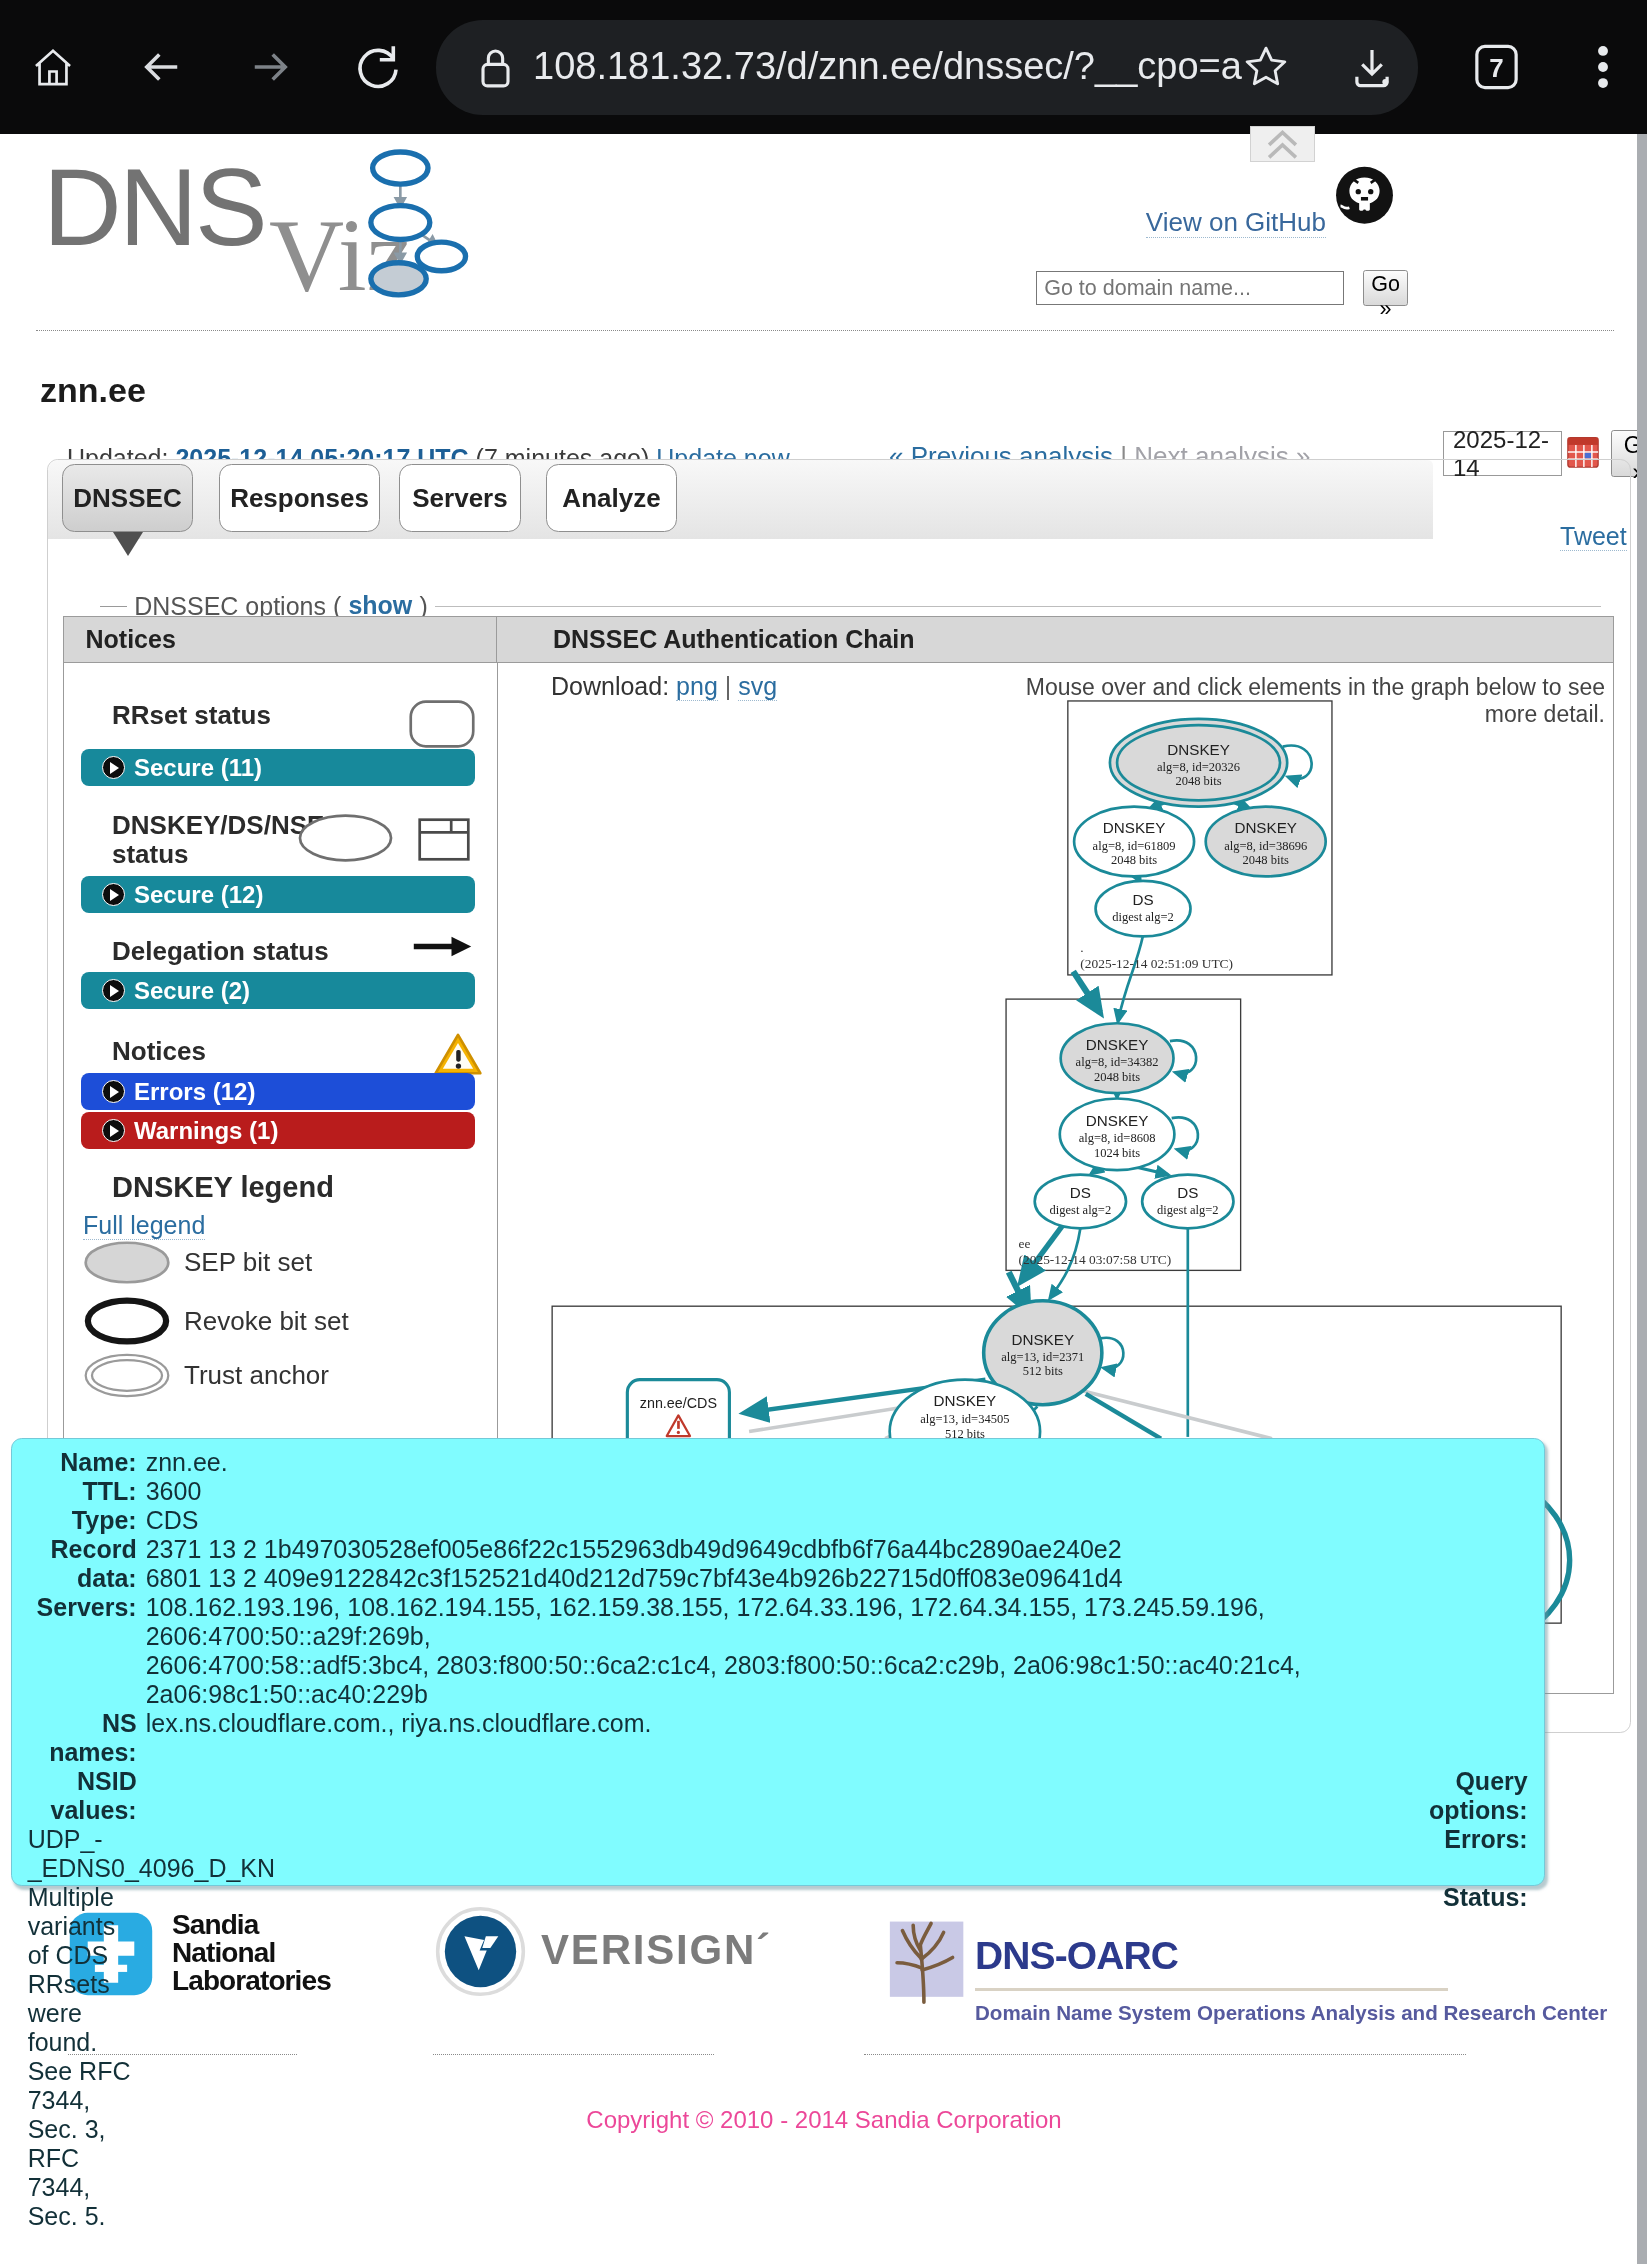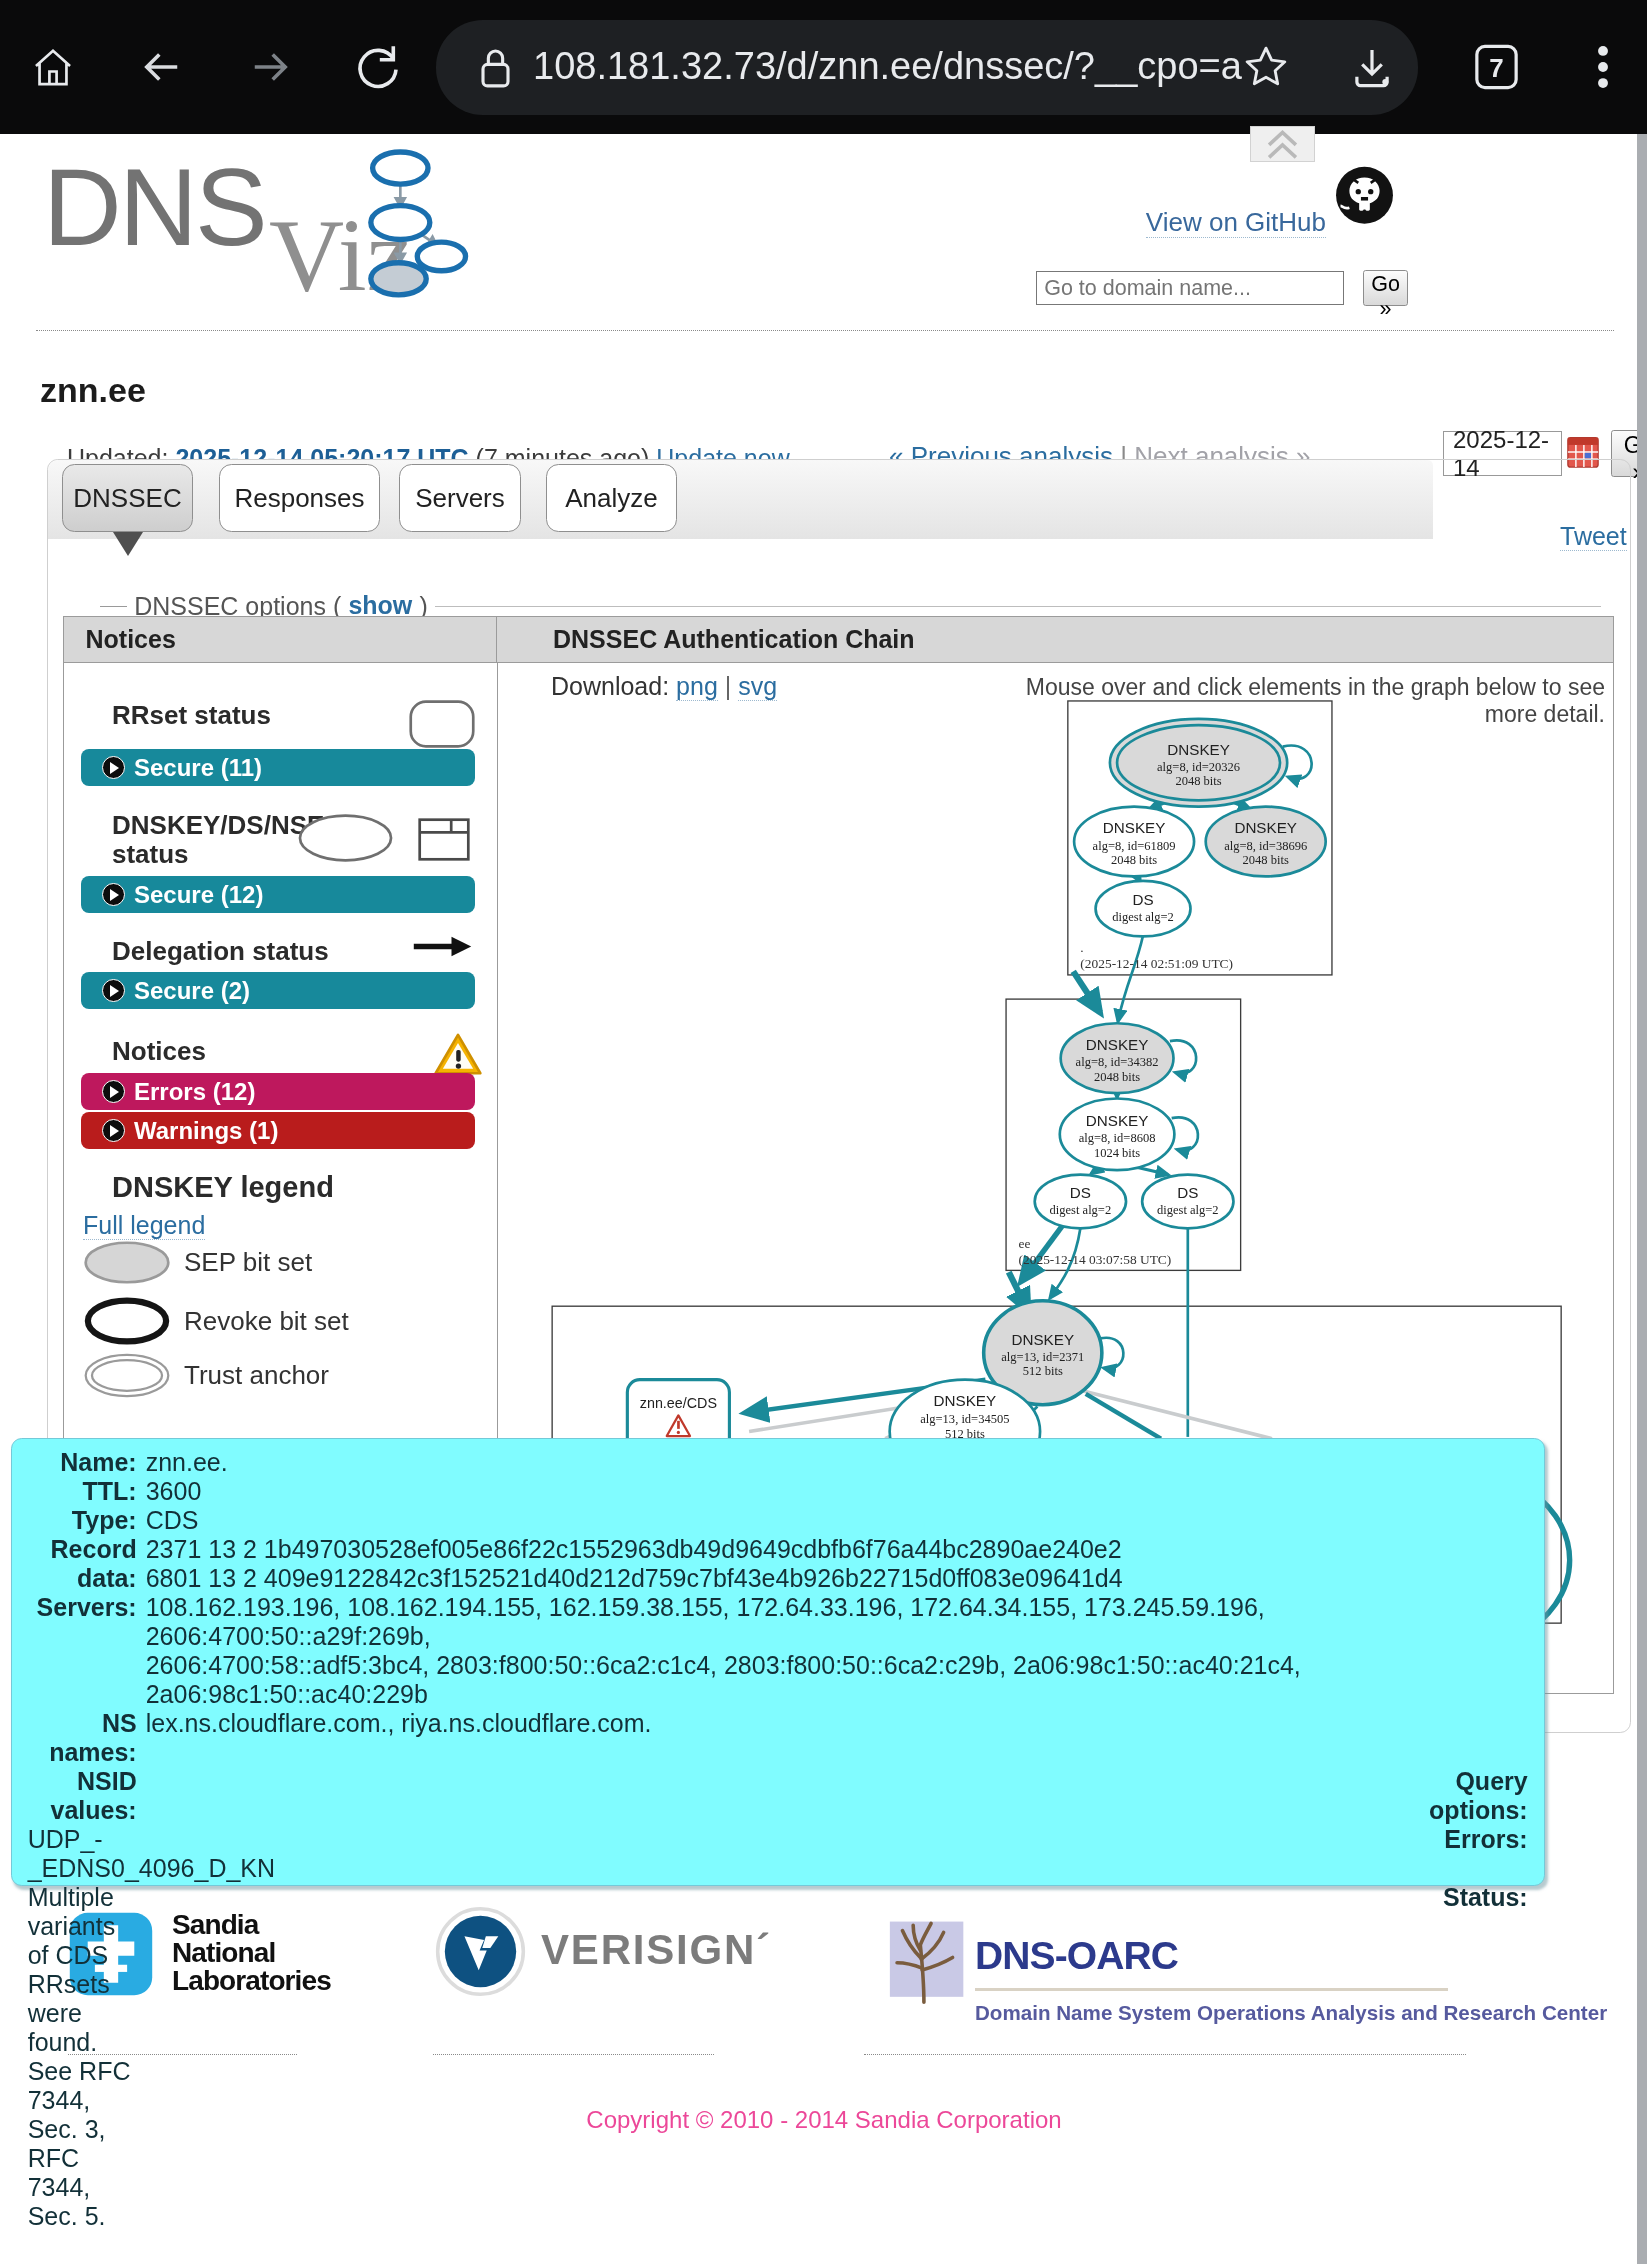--- a/index.html
+++ b/index.html
@@ -10,29 +10,29 @@
   .link{color:#2b6da0;text-decoration:none;border-bottom:1.8px dotted #9db9cf;cursor:pointer;}
   .dlink{color:#1d5f96;font-weight:bold;border-bottom:1.8px dotted #9db9cf;}
   
   #topbar{left:0;top:0;width:1648px;height:134px;background:#0a0a0b;}
   .urlpill{left:436px;top:19.7px;width:982px;height:95px;border-radius:47px;background:#1e2023;}
   .urltext{left:97px;top:25px;font-size:38px;color:#e8eaed;letter-spacing:0;}
   .tabcount{width:47px;height:50px;}
   
   .statusbar{width:394px;height:37px;border-radius:8px;display:flex;align-items:center;color:#fff;
              font-weight:bold;font-size:24px;padding-left:21px;box-sizing:border-box;gap:9px;}
-  .teal{background:#17899B;} .red{background:#be185d;} .amber{background:#b91c1c;}
+  .teal{background:#17899B;} .red{background:#1d4ed8;} .amber{background:#b91c1c;}
   .playicon{width:23px;height:23px;min-width:23px;border-radius:50%;background:#0d0d0d;border:1.8px solid #fff;
             display:flex;align-items:center;justify-content:center;box-sizing:border-box;}
   .playicon::after{content:"";display:block;border-left:9.9px solid #fff;border-top:6.3px solid transparent;
             border-bottom:6.3px solid transparent;margin-left:2.7px;}
   .coltitle{font-size:26px;font-weight:bold;color:#2b2b2b;line-height:29px;margin-left:29px;}
   
   .tab{height:68px;border:1.8px solid #8f8f8f;border-radius:12.5px;box-sizing:border-box;background:#fff;
-       font-size:26px;font-weight:normal;color:#222;display:flex;align-items:center;justify-content:center;}
+       font-size:26px;font-weight:bold;color:#222;display:flex;align-items:center;justify-content:center;}
   .tab.active{background:linear-gradient(#e9e9e9,#cecece);}
   .tabstrip{background:linear-gradient(#f8f8f8,#e4e4e4);border-radius:10.7px 5.4px 0 0;}
   
   #panel{left:47px;top:459px;width:1582px;height:1272px;border:0.9px solid #cfcfcf;border-radius:10.7px;}
   #contentbox{left:63px;top:616px;width:1549px;height:1076px;border:0.9px solid #9b9b9b;}
   .grayhead{background:#d7d7d7;border-bottom:0.9px solid #9b9b9b;height:45px;font-size:25px;font-weight:bold;
             color:#222;display:flex;align-items:center;}
   
   #tooltip{left:10.7px;top:1438px;width:1534px;height:448px;background:#80FCFF;border:0.9px solid #74c9d8;
            border-radius:10.7px;box-shadow:2.7px 3.6px 2.7px rgba(110,150,160,.5);z-index:40;

